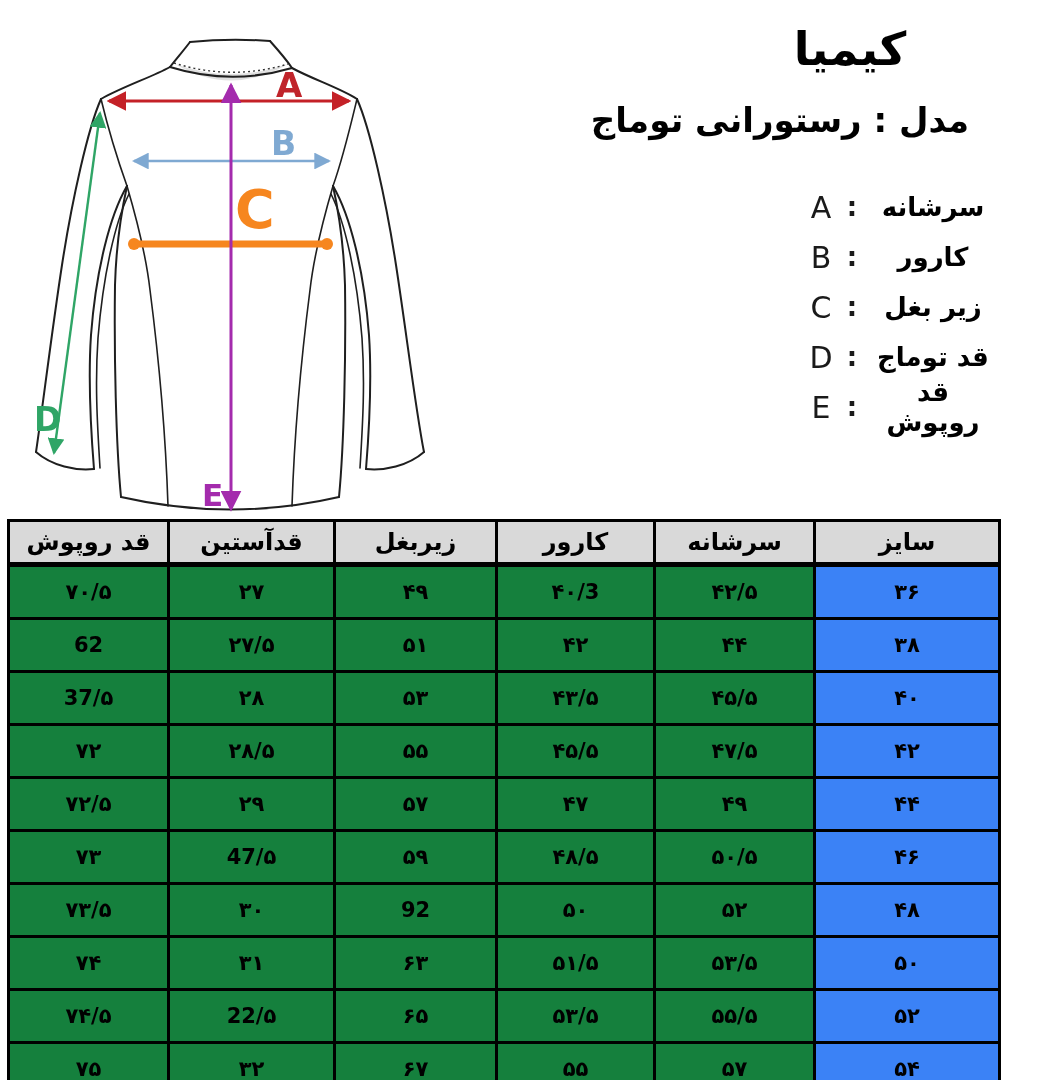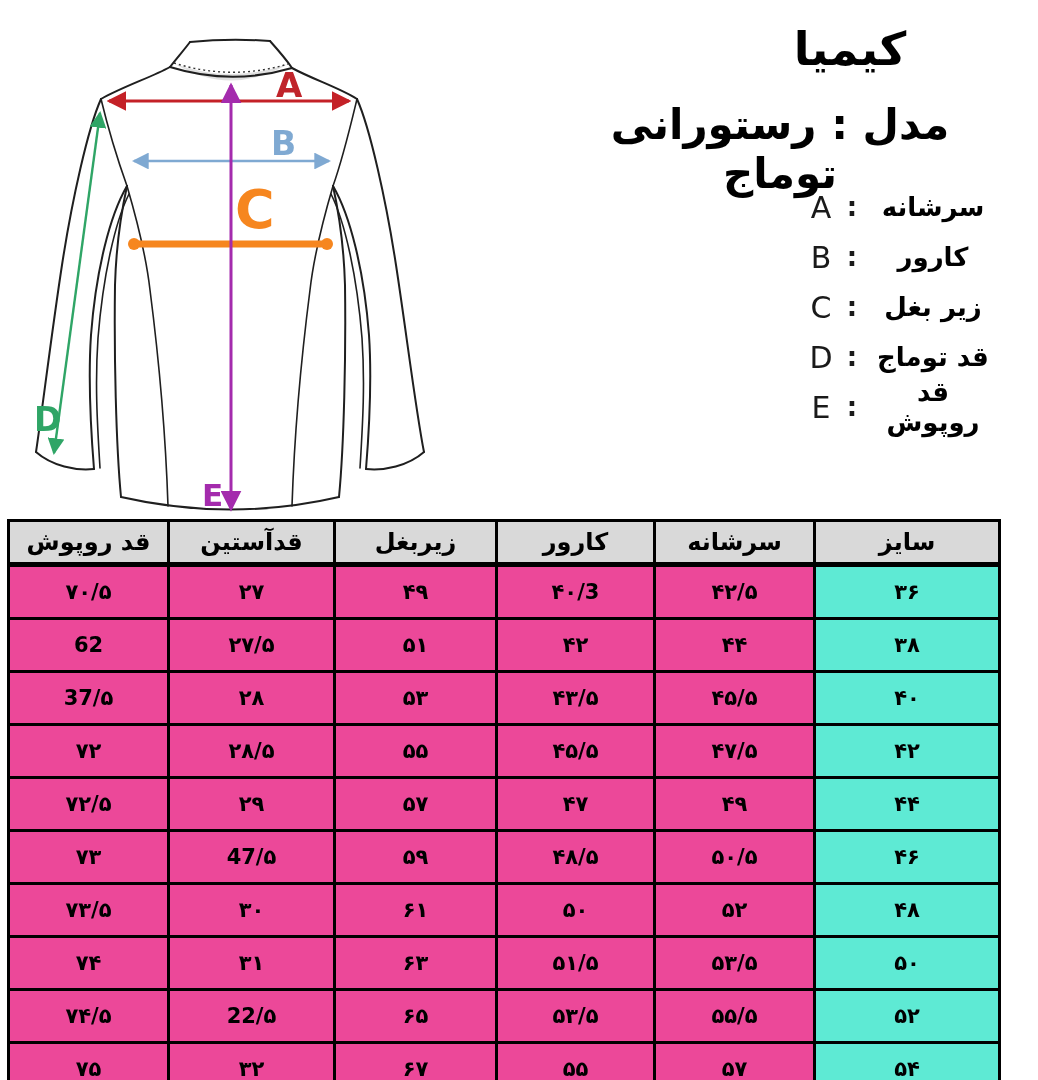--- a/index.html
+++ b/index.html
@@ -8,21 +8,21 @@
     font-family:"DejaVu Sans",sans-serif;color:#000;
   }
   
   .jacket-svg{position:absolute;left:0;top:0;width:470px;height:518px;}
   .brand-title{
     position:absolute;left:660px;top:22px;width:380px;
     text-align:center;font-size:46px;font-weight:bold;direction:rtl;
   }
   .model-line{
     position:absolute;left:560px;top:100px;width:440px;
-    text-align:center;font-size:42px;font-weight:bold;direction:rtl;
+    text-align:center;font-size:34px;font-weight:bold;direction:rtl;
   }
   .legend{position:absolute;right:38px;top:182px;width:230px;}
   .legend-row{
     display:flex;justify-content:flex-end;align-items:center;height:50px;
   }
   .legend-letter{width:34px;text-align:center;font-size:30px;color:#1a1a1a;}
   .legend-colon{width:28px;text-align:center;font-size:26px;font-weight:bold;color:#1a1a1a;}
   .legend-label{width:134px;text-align:center;font-size:26px;font-weight:bold;direction:rtl;}
   
   .size-table{
@@ -30,22 +30,22 @@
     border-collapse:collapse;table-layout:fixed;direction:rtl;
   }
   .size-table th,.size-table td{
     border:3px solid #000;text-align:center;vertical-align:middle;
     overflow:hidden;white-space:nowrap;
   }
   .size-table thead th{
     background:#d9d9d9;height:38px;font-size:24px;font-weight:bold;
     border-bottom-width:5px;
   }
-  .size-table td{height:48px;font-size:21px;font-weight:bold;background:#ec4899;}
-  .size-table td.size-cell{background:#5eead4;}
+  .size-table td{height:48px;font-size:21px;font-weight:bold;background:#15803d;}
+  .size-table td.size-cell{background:#3b82f6;}
   
   .outline{fill:none;stroke:#1f1f1f;stroke-width:2;stroke-linecap:round;}
   .seam{fill:none;stroke:#1f1f1f;stroke-width:1.6;stroke-linecap:round;}
   .stitch{fill:none;stroke:#333;stroke-width:1.4;stroke-dasharray:2 3;}
   .mlabel{font-family:"DejaVu Sans",sans-serif;font-weight:bold;}
 </style>
 </head>
 <body>
 
 <svg class="jacket-svg" viewBox="0 0 470 518">
@@ -205,21 +205,21 @@
         <td>۵۰/۵</td>
         <td>۴۸/۵</td>
         <td>۵۹</td>
         <td>47/۵</td>
         <td>۷۳</td>
       </tr>
       <tr>
         <td class="size-cell">۴۸</td>
         <td>۵۲</td>
         <td>۵۰</td>
-        <td>۶۱</td>
+        <td>92</td>
         <td>۳۰</td>
         <td>۷۳/۵</td>
       </tr>
       <tr>
         <td class="size-cell">۵۰</td>
         <td>۵۳/۵</td>
         <td>۵۱/۵</td>
         <td>۶۳</td>
         <td>۳۱</td>
         <td>۷۴</td>

